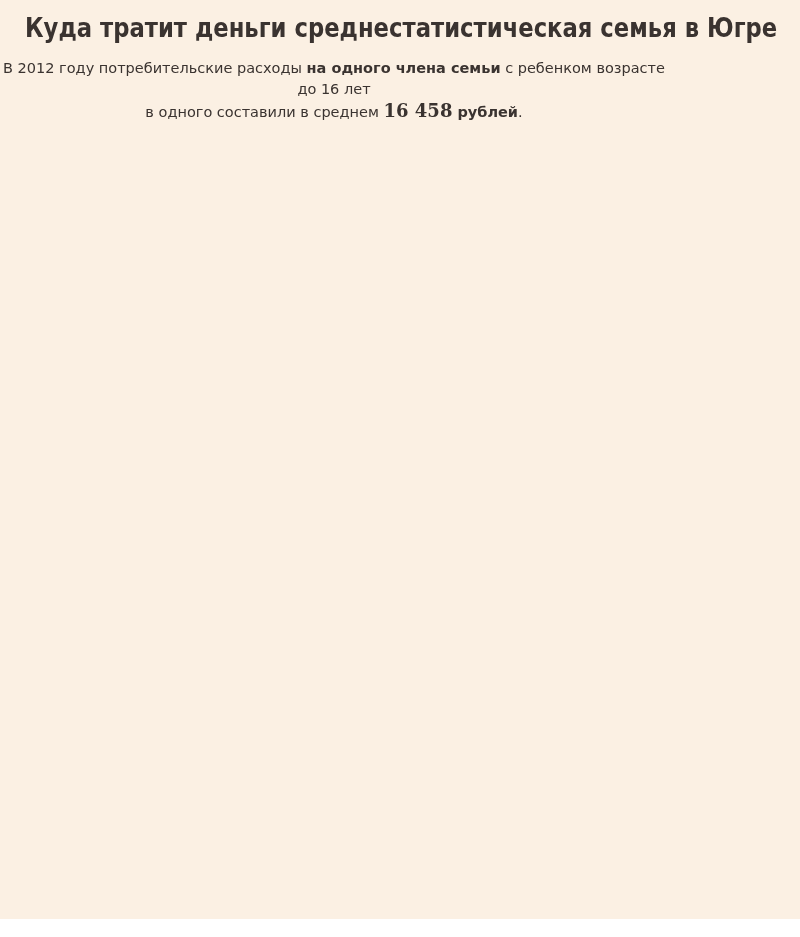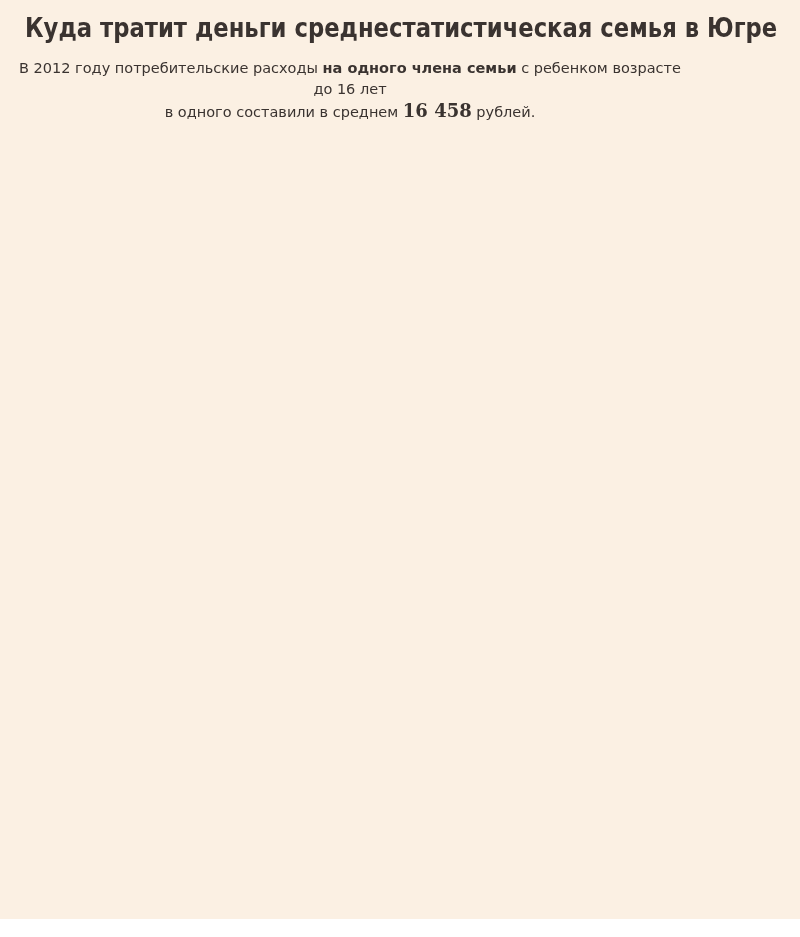--- a/index.html
+++ b/index.html
@@ -6,24 +6,24 @@
   body{width:800px;height:937px;background:#ffffff;font-family:"DejaVu Sans",sans-serif;-webkit-font-smoothing:antialiased;}
   #page{position:relative;width:800px;height:937px;overflow:hidden;}
   #canvas{position:absolute;left:0;top:0;width:800px;height:919px;background:#FBF0E3;}
   .abs{position:absolute;}
 
   
   #title{left:25px;top:14px;font-family:"DejaVu Sans",sans-serif;
     font-size:27.4px;font-weight:700;color:#3A3330;line-height:28px;
     transform:scaleX(0.8295);transform-origin:left top;white-space:nowrap;}
   #subtitle{left:0px;top:58px;width:668px;text-align:center;color:#3A3330;
-    font-size:14.5px;line-height:21px;font-family:"DejaVu Sans",sans-serif;padding-left:16px;}
+    font-size:14.5px;line-height:21px;font-family:"DejaVu Sans",sans-serif;}
   #subtitle .b{font-weight:700;}
   #subtitle .num{font-family:"DejaVu Serif",serif;font-weight:700;font-size:18px;}
-  #subtitle .rub{font-weight:400;font-size:14.5px;}
+  #subtitle .rub{font-weight:700;font-size:14.5px;}
 </style>
 </head>
 <body>
 
 <div id="page">
   <div id="canvas"></div>
 
   <div class="abs" id="title">Куда тратит деньги среднестатистическая семья в Югре</div>
 
   <div class="abs" id="subtitle">

